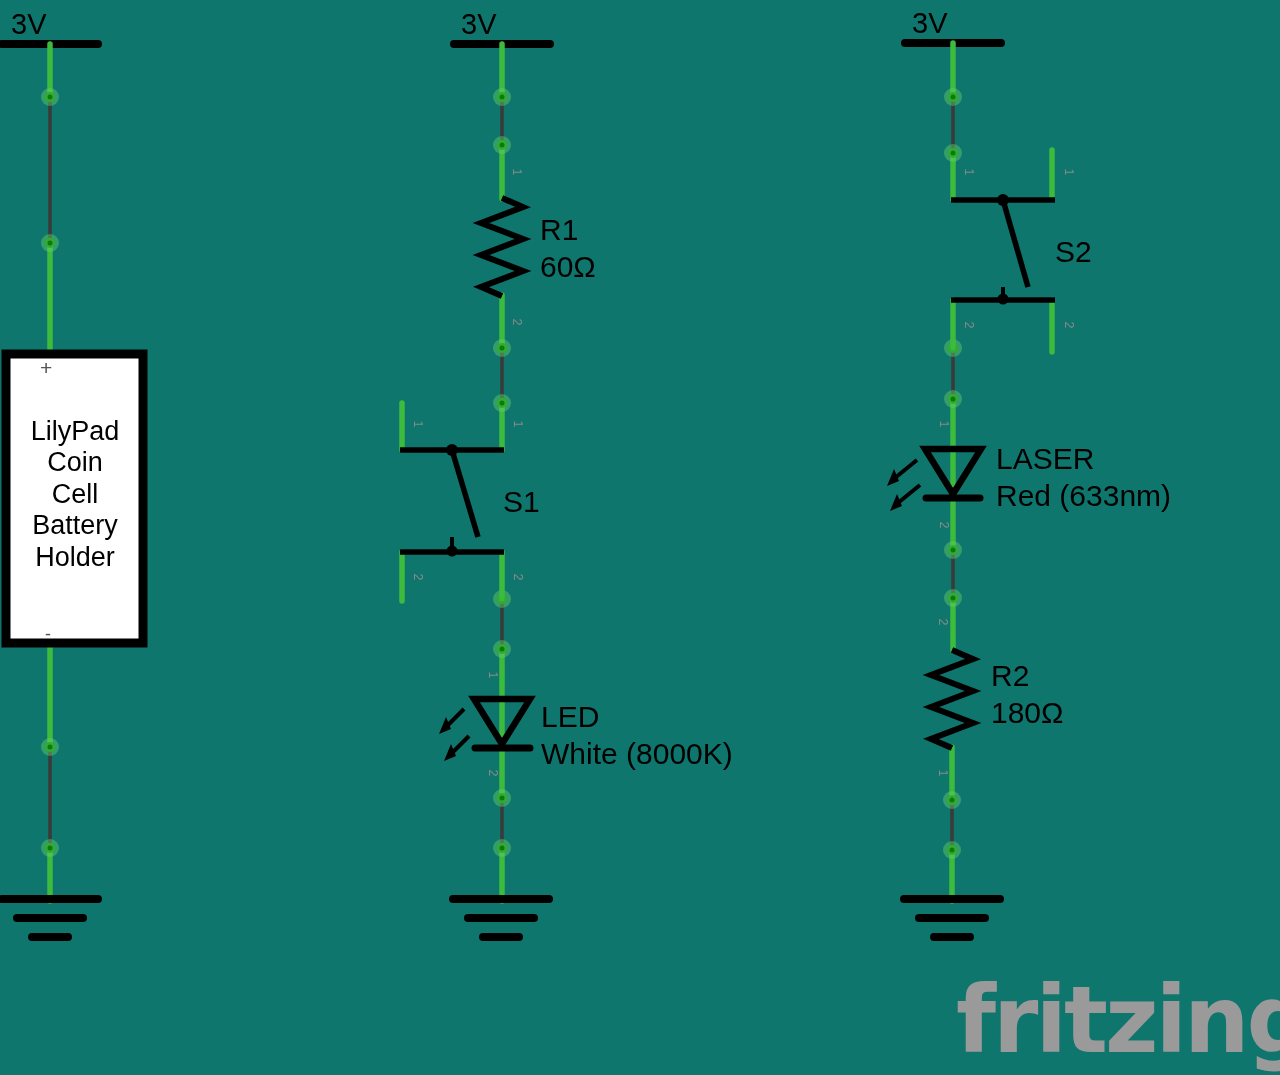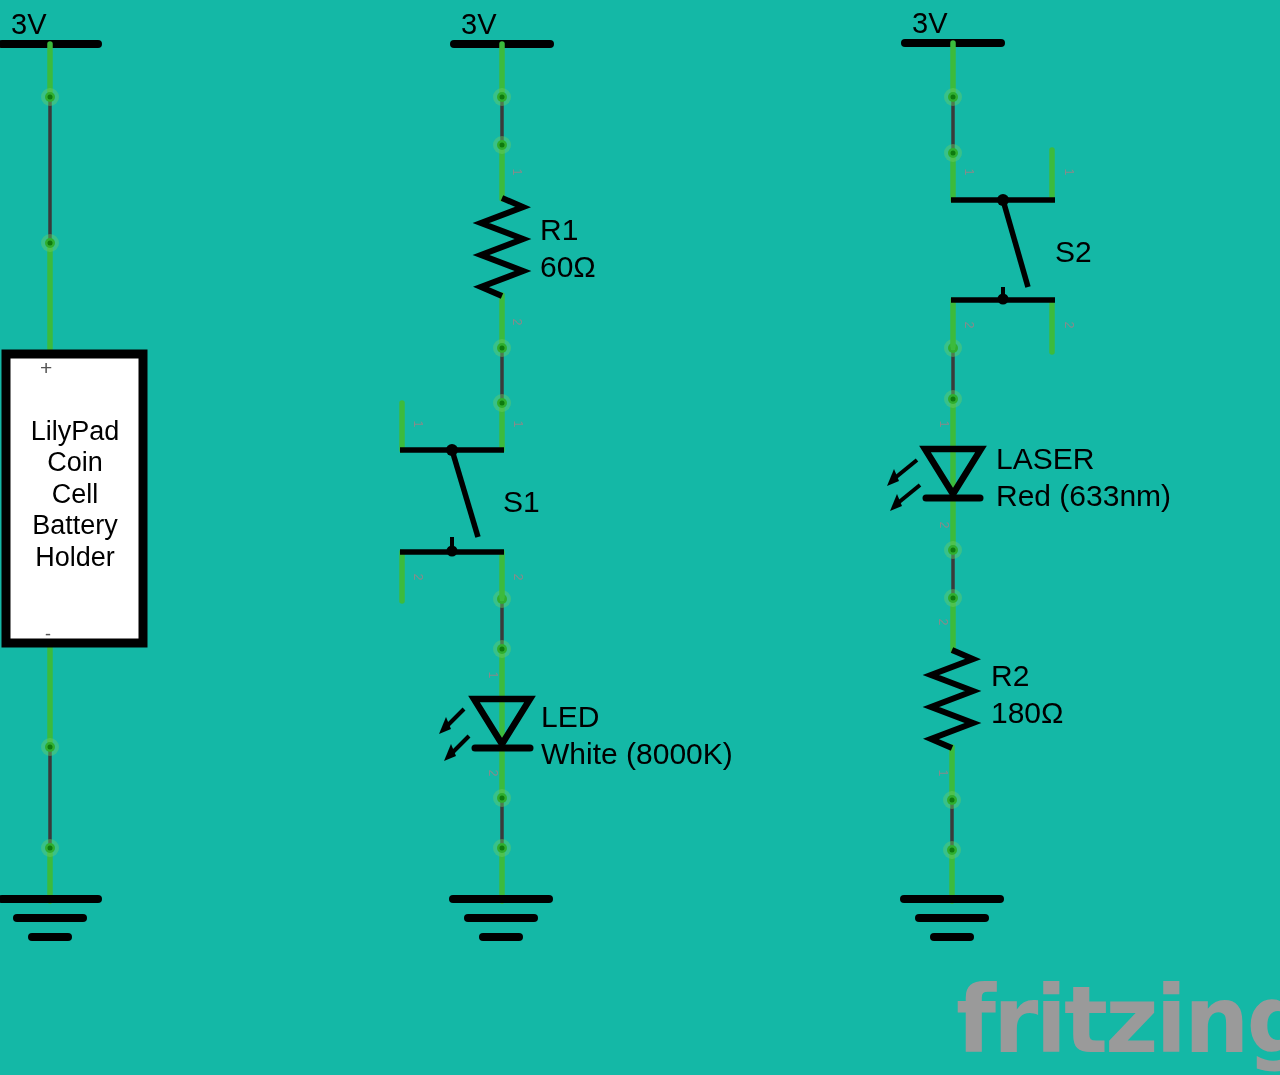--- a/index.html
+++ b/index.html
@@ -1,16 +1,16 @@
 <!DOCTYPE html>
 <html><head>
 <meta charset="utf-8">
 <style>
   html,body{margin:0;padding:0;background:#ffffff;}
-  .stage{position:relative;width:1280px;height:1075px;background:#14b8a6;overflow:hidden;
+  .stage{position:relative;width:1280px;height:1075px;background:#0f766e;overflow:hidden;
          font-family:"Liberation Sans",sans-serif;}
   svg{position:absolute;left:0;top:0;}
   text{font-family:"Liberation Sans",sans-serif;fill:#000000;}
   .rail-label{font-size:29px;}
   .comp-label{font-size:30px;}
   .pin-label{font-size:12.5px;fill:#8a8a8a;}
   .batt-line{font-size:27px;text-anchor:middle;}
   .batt-pol{fill:#555555;}
   .watermark{font-family:"DejaVu Sans",sans-serif;font-weight:bold;font-size:92px;
              fill:#9a9a9a;letter-spacing:-3px;}

